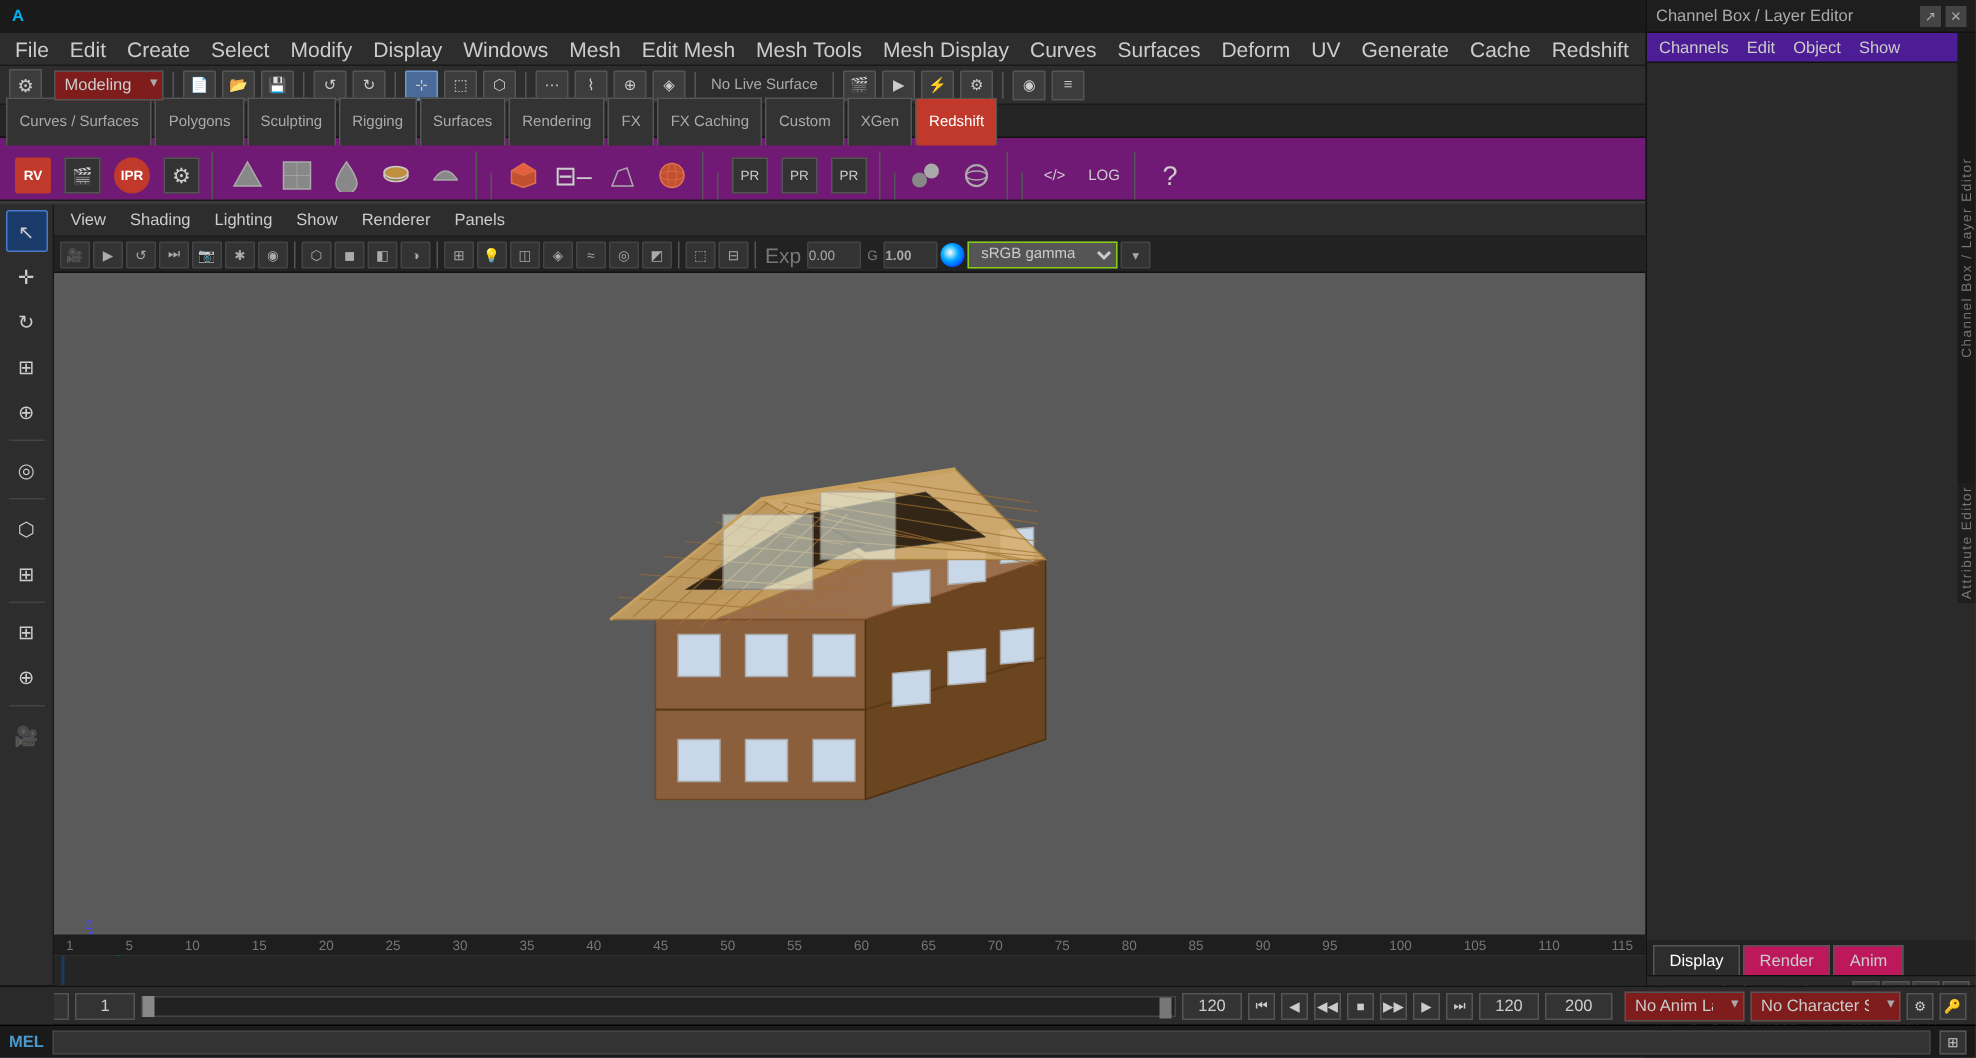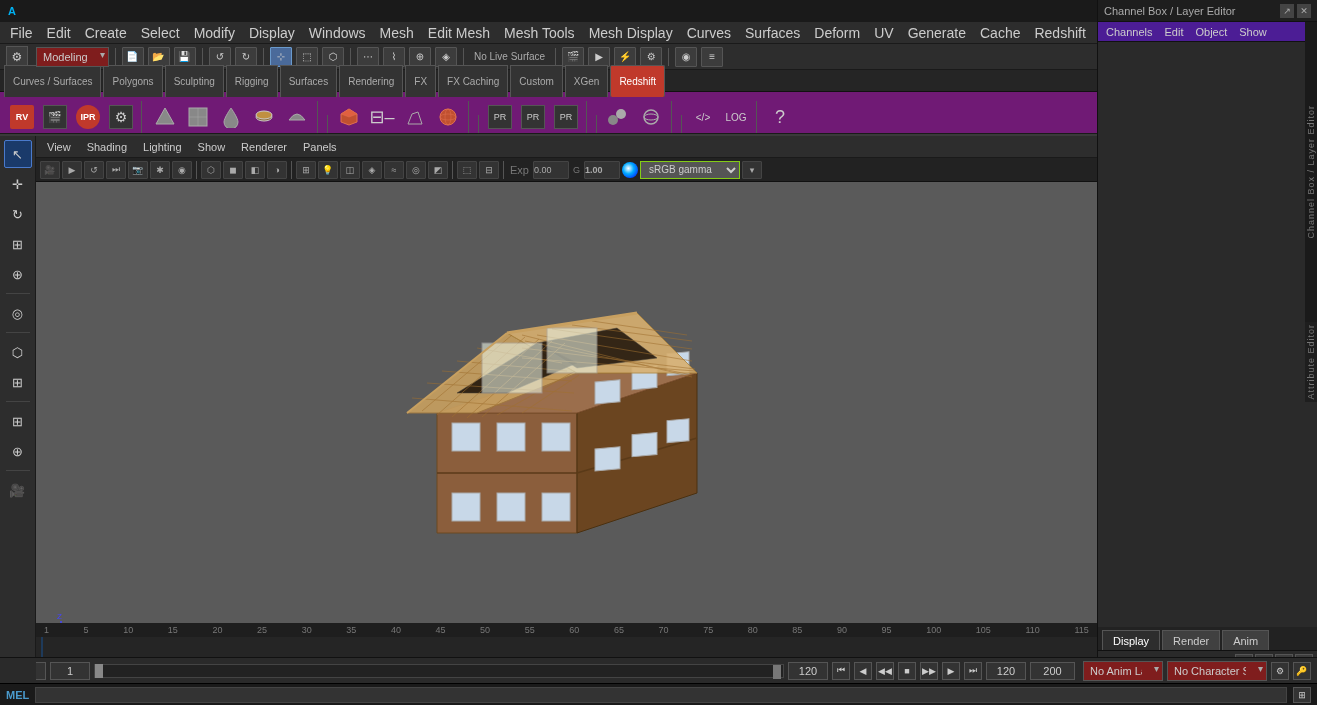--- a/index.html
+++ b/index.html
@@ -289,21 +289,21 @@
       background: #222;
       display: flex;
       align-items: flex-end;
       padding: 0 4px;
       gap: 2px;
       border-bottom: 1px solid #111;
     }
     .ch-tab {
       height: 20px;
       padding: 0 10px;
-      background: #404040;
+      background: #be185d;
       border: 1px solid #555;
       border-bottom: none;
       font-size: 11px;
       color: #ccc;
       cursor: pointer;
       display: flex; align-items: center;
     }
     .ch-tab.active { background: #2d2d2d; color: white; }
 
     
@@ -633,21 +633,21 @@
     <div class="vp-btn">◫</div>
     <div class="vp-btn">◈</div>
     <div class="vp-btn">≈</div>
     <div class="vp-btn">◎</div>
     <div class="vp-btn">◩</div>
     <div style="width:1px;height:18px;background:#555;margin:0 2px;"></div>
     <div class="vp-btn">⬚</div>
     <div class="vp-btn">⊟</div>
     <div style="width:1px;height:18px;background:#555;margin:0 2px;"></div>
 
-    <span style="font-size:11px;color:#777;padding:0 2px;">Exp</span>
+    <span style="font-size:14px;color:#777;padding:0 2px;">Exp</span>
     <input class="vp-btn" style="width: 36px;" value="0.00">
     <span style="font-size:9px;color:#777;padding:0 2px;">G</span>
     <input class="vp-btn" style="width: 36px; font-weight: bold;" value="1.00">
     <div class="vp-btn" style="width:16px;height:16px;border-radius:50%;background:radial-gradient(circle at 40% 40%, #fff 0%, #0af 40%, #00f 100%);border:none;"></div>
 
     <select class="vp-gamma-select">
       <option>sRGB gamma</option>
     </select>
     <div class="vp-btn">▾</div>
   </div>

